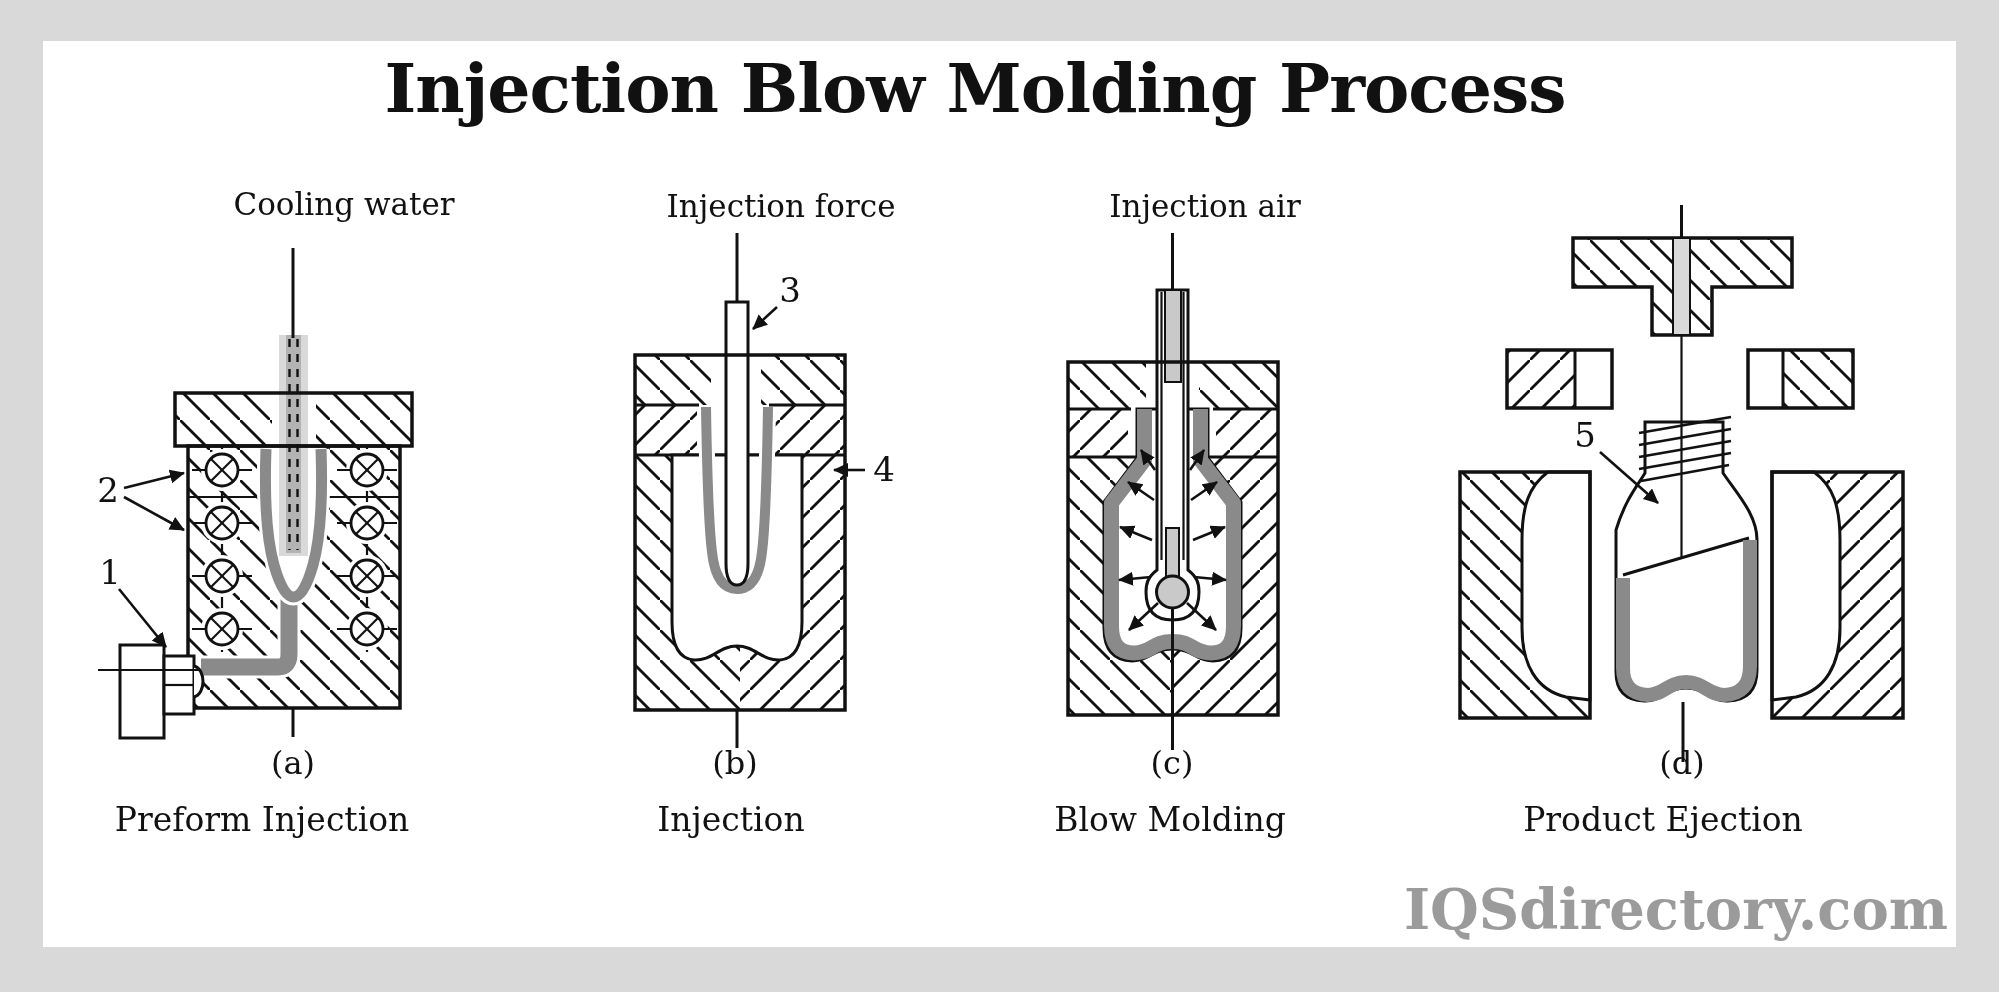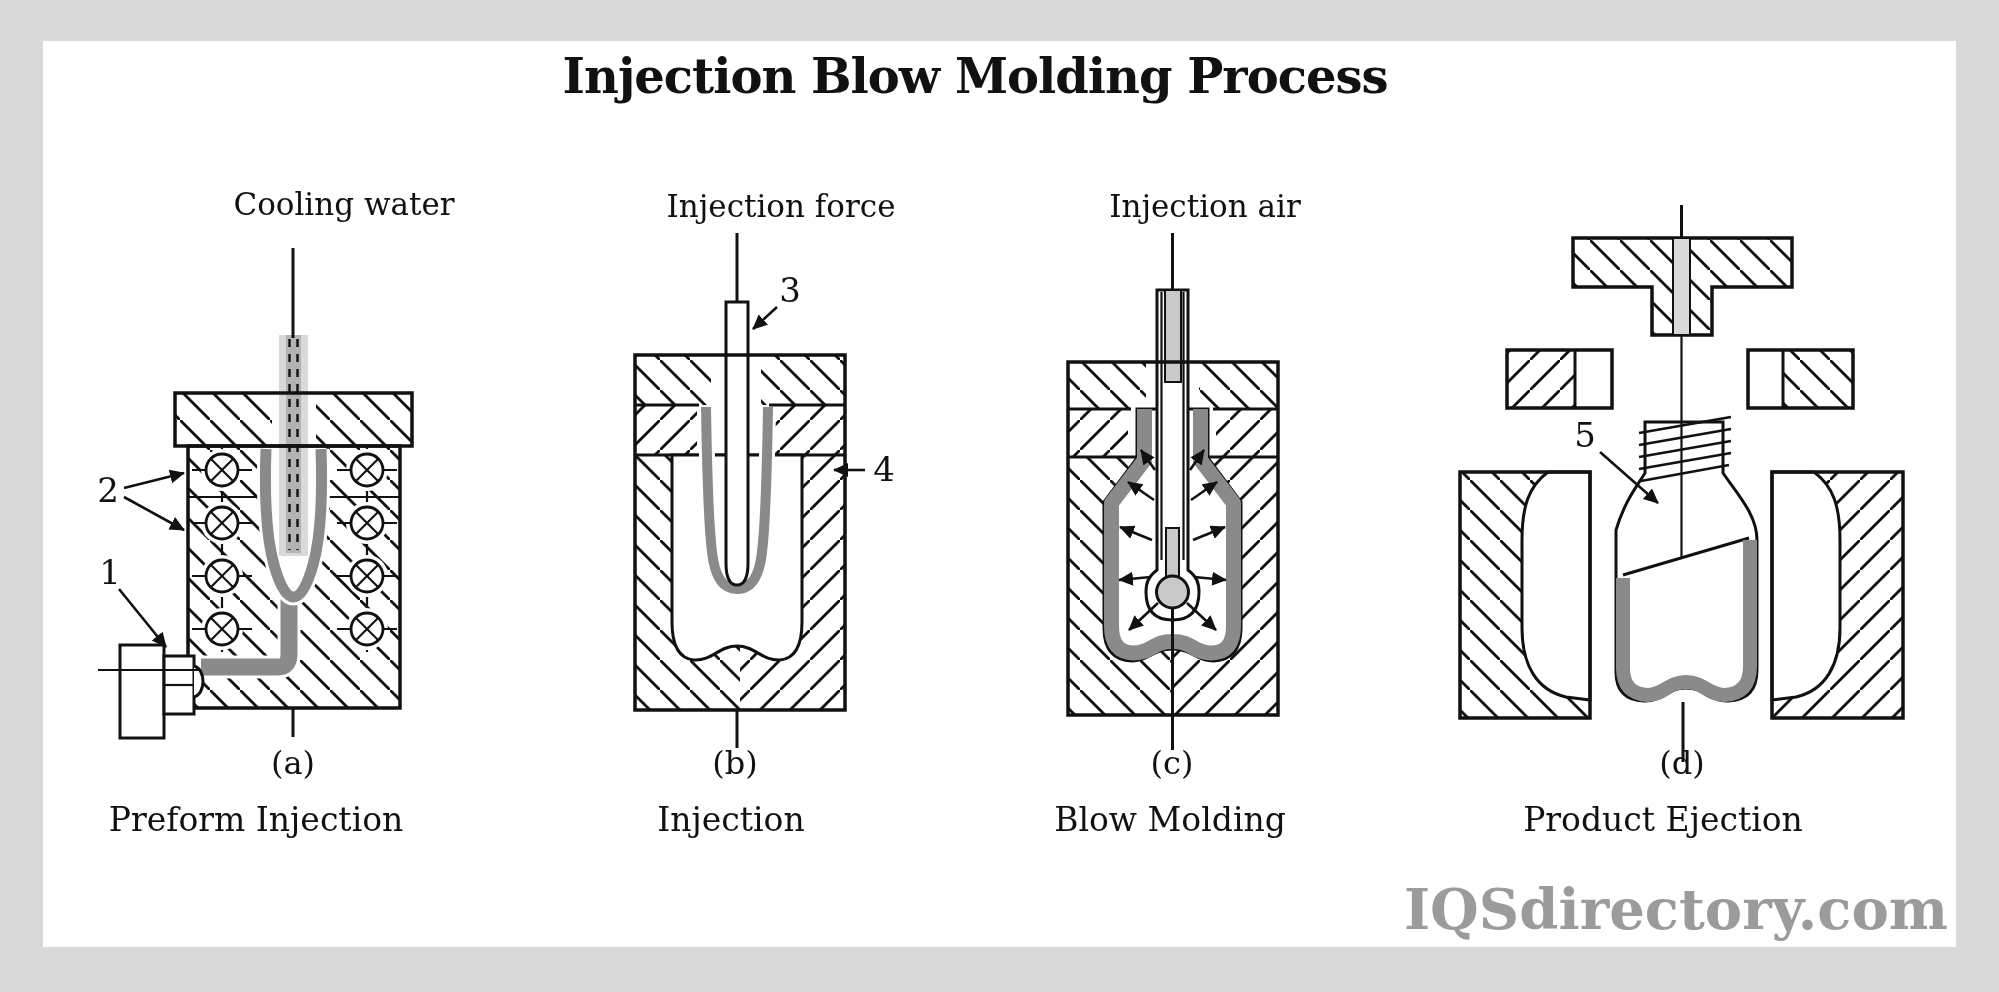--- a/index.html
+++ b/index.html
@@ -5,21 +5,21 @@
   html,body{margin:0;padding:0;}
   body{
     width:1999px;height:992px;position:relative;overflow:hidden;
     background:#d9d9d9;
     font-family:"DejaVu Serif", serif;
   }
   .panel{position:absolute;left:43px;top:41px;width:1913px;height:906px;background:#ffffff;}
   svg.diagram{position:absolute;left:0;top:0;width:1999px;height:992px;}
   .title{
     position:absolute;left:975px;top:48px;transform:translateX(-50%);
-    font-weight:700;font-size:48px;letter-spacing:-1px;color:#111;margin:0;white-space:nowrap;
+    font-weight:700;font-size:68px;letter-spacing:-1px;color:#111;margin:0;white-space:nowrap;
   }
   .lbl{position:absolute;transform:translateX(-50%);font-size:31px;color:#111;white-space:nowrap;margin-left:44px;}
   .cap{position:absolute;transform:translateX(-50%);font-size:32px;color:#111;white-space:nowrap;}
   .stage{position:absolute;transform:translateX(-50%);font-size:33px;color:#111;white-space:nowrap;}
   .watermark{
     position:absolute;right:51px;top:876px;font-weight:700;font-size:56px;color:#9b9b9b;white-space:nowrap;text-align:center;
   }
   
   .ln2{stroke:#111;stroke-width:2.2;fill:none;}
   .ln3{stroke:#111;stroke-width:3;fill:none;}
@@ -280,18 +280,18 @@
 
 <div class="lbl" style="left:300px;top:186px">Cooling water</div>
 <div class="lbl" style="left:737px;top:188px">Injection force</div>
 <div class="lbl" style="left:1161px;top:188px">Injection air</div>
 
 <div class="cap" style="left:293px;top:744px">(a)</div>
 <div class="cap" style="left:735px;top:744px">(b)</div>
 <div class="cap" style="left:1172px;top:744px">(c)</div>
 <div class="cap" style="left:1682px;top:744px">(d)</div>
 
-<div class="stage" style="left:256px;top:800px">Preform Injection</div>
+<div class="stage" style="left:262px;top:800px">Preform Injection</div>
 <div class="stage" style="left:731px;top:800px">Injection</div>
 <div class="stage" style="left:1170px;top:800px">Blow Molding</div>
 <div class="stage" style="left:1663px;top:800px">Product Ejection</div>
 
 <div class="watermark">IQSdirectory.com</div>
 
 </body></html>

